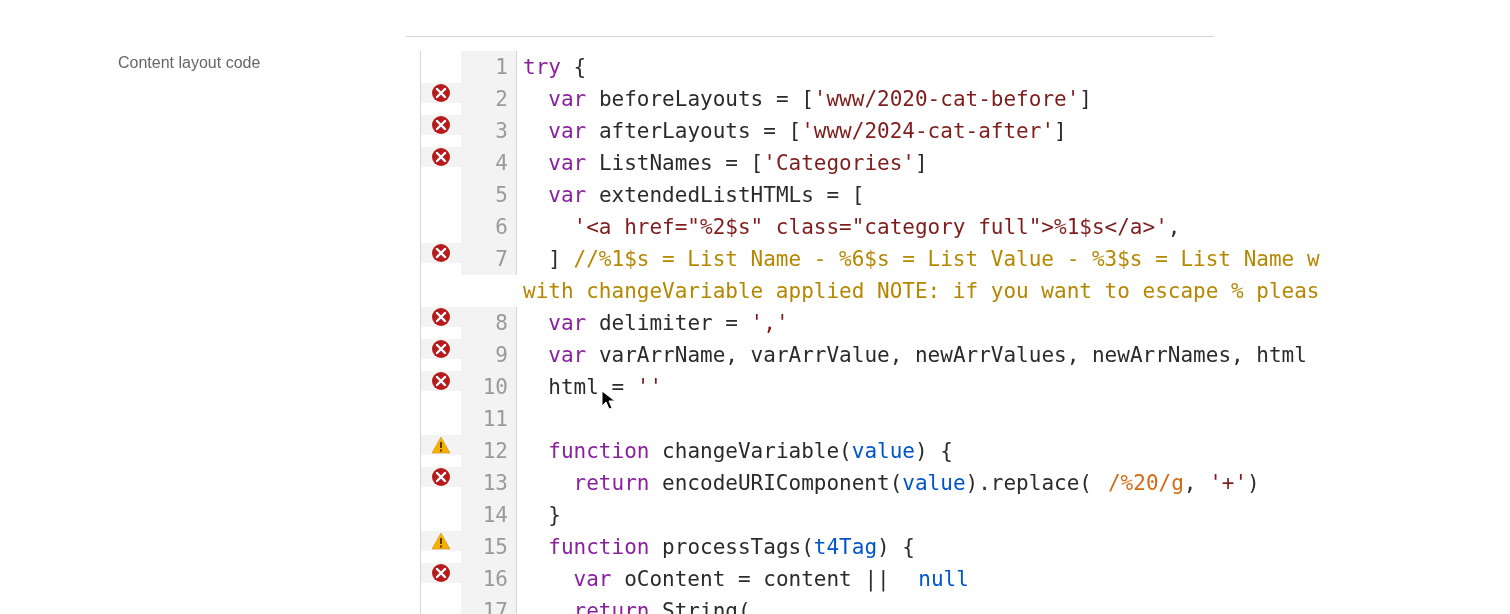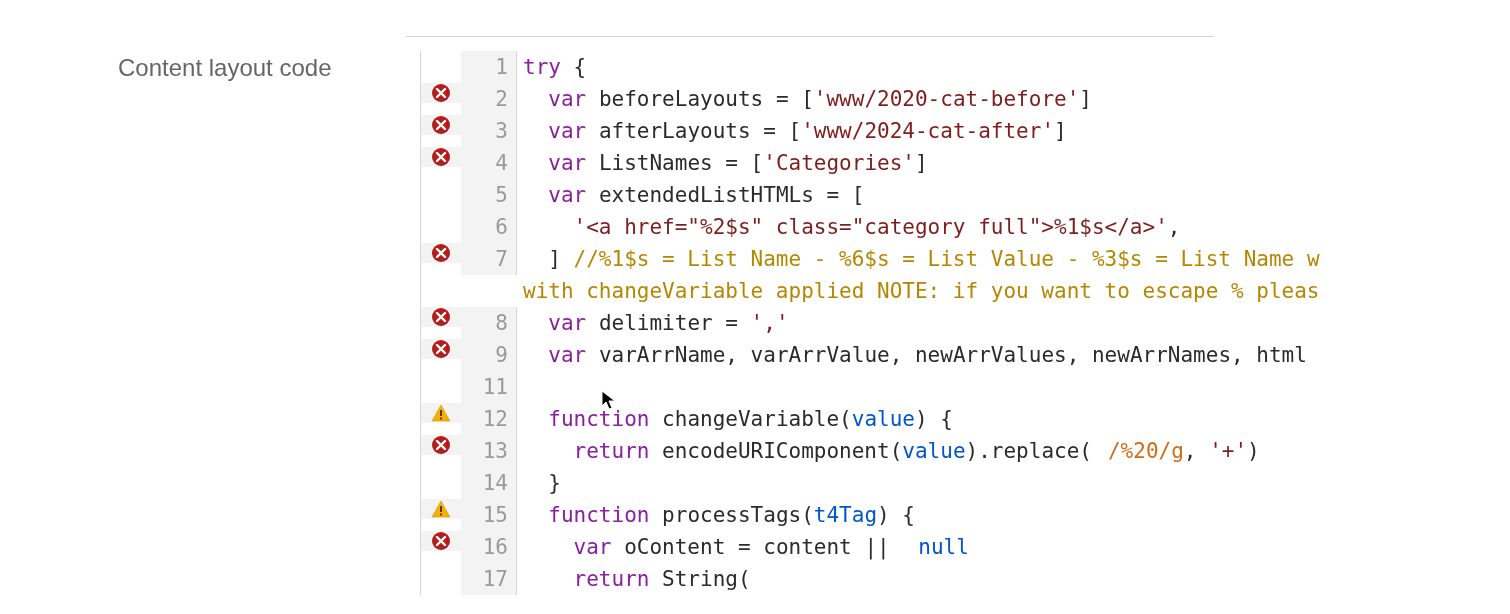--- a/index.html
+++ b/index.html
@@ -15,21 +15,21 @@
   .wrap {
     display: flex;
     width: 100%;
     height: 100%;
   }
   .label-col {
     width: 420px;
     padding-top: 54px;
     padding-left: 118px;
     color: #666;
-    font-size: 24px;
+    font-size: 16px;
     font-weight: 400;
   }
   .editor-col {
     flex: 1;
     padding-top: 36px;
   }
   .before-box {
     width: 808px;
     height: 1px;
     border-bottom: 1px solid #d6d6d6;
@@ -117,20 +117,24 @@
             </svg></div><div class="gut-num">7</div><div class="code"><span class="txt">  ] </span><span class="com">//%1$s = List Name - %6$s = List Value - %3$s = List Name w</span></div></div>
         <div class="line wrap-line"><div class="gut-icon"></div><div class="gut-num"></div><div class="code"><span class="com">with changeVariable applied NOTE: if you want to escape % pleas</span></div></div>
         <div class="line"><div class="gut-icon"><svg width="20" height="20" viewBox="0 0 20 20">
               <circle cx="10" cy="10" r="9" fill="#b51d1d"></circle>
               <path d="M6 6 L14 14 M14 6 L6 14" stroke="#fff" stroke-width="2.4" stroke-linecap="round"></path>
             </svg></div><div class="gut-num">8</div><div class="code"><span class="txt">  </span><span class="kw">var</span><span class="txt"> delimiter = </span><span class="str">','</span></div></div>
         <div class="line"><div class="gut-icon"><svg width="20" height="20" viewBox="0 0 20 20">
               <circle cx="10" cy="10" r="9" fill="#b51d1d"></circle>
               <path d="M6 6 L14 14 M14 6 L6 14" stroke="#fff" stroke-width="2.4" stroke-linecap="round"></path>
             </svg></div><div class="gut-num">9</div><div class="code"><span class="txt">  </span><span class="kw">var</span><span class="txt"> varArrName, varArrValue, newArrValues, newArrNames, html</span></div></div>
+        <div class="line"><div class="gut-icon"><svg width="20" height="20" viewBox="0 0 20 20">
+              <circle cx="10" cy="10" r="9" fill="#b51d1d"></circle>
+              <path d="M6 6 L14 14 M14 6 L6 14" stroke="#fff" stroke-width="2.4" stroke-linecap="round"></path>
+            </svg></div><div class="gut-num">10</div><div class="code"><span class="txt">  html = </span><span class="str">''</span></div></div>
         <div class="line"><div class="gut-icon"></div><div class="gut-num">11</div><div class="code"><span class="txt"></span></div></div>
         <div class="line"><div class="gut-icon"><svg width="20" height="20" viewBox="0 0 20 20">
               <path d="M10 2 L19 18 L1 18 Z" fill="#f6b100" stroke="#c78900" stroke-width="0.5"></path>
               <rect x="9" y="7" width="2" height="6" fill="#5a3a00"></rect>
               <rect x="9" y="14.5" width="2" height="2" fill="#5a3a00"></rect>
             </svg></div><div class="gut-num">12</div><div class="code"><span class="txt">  </span><span class="kw">function</span><span class="txt"> changeVariable(</span><span class="prm">value</span><span class="txt">) {</span></div></div>
         <div class="line"><div class="gut-icon"><svg width="20" height="20" viewBox="0 0 20 20">
               <circle cx="10" cy="10" r="9" fill="#b51d1d"></circle>
               <path d="M6 6 L14 14 M14 6 L6 14" stroke="#fff" stroke-width="2.4" stroke-linecap="round"></path>
             </svg></div><div class="gut-num">13</div><div class="code"><span class="txt">    </span><span class="kw">return</span><span class="txt"> encodeURIComponent(</span><span class="prm">value</span><span class="txt">).replace(</span><span class="rx">/%20/g</span><span class="txt">, </span><span class="str">'+'</span><span class="txt">)</span></div></div>

